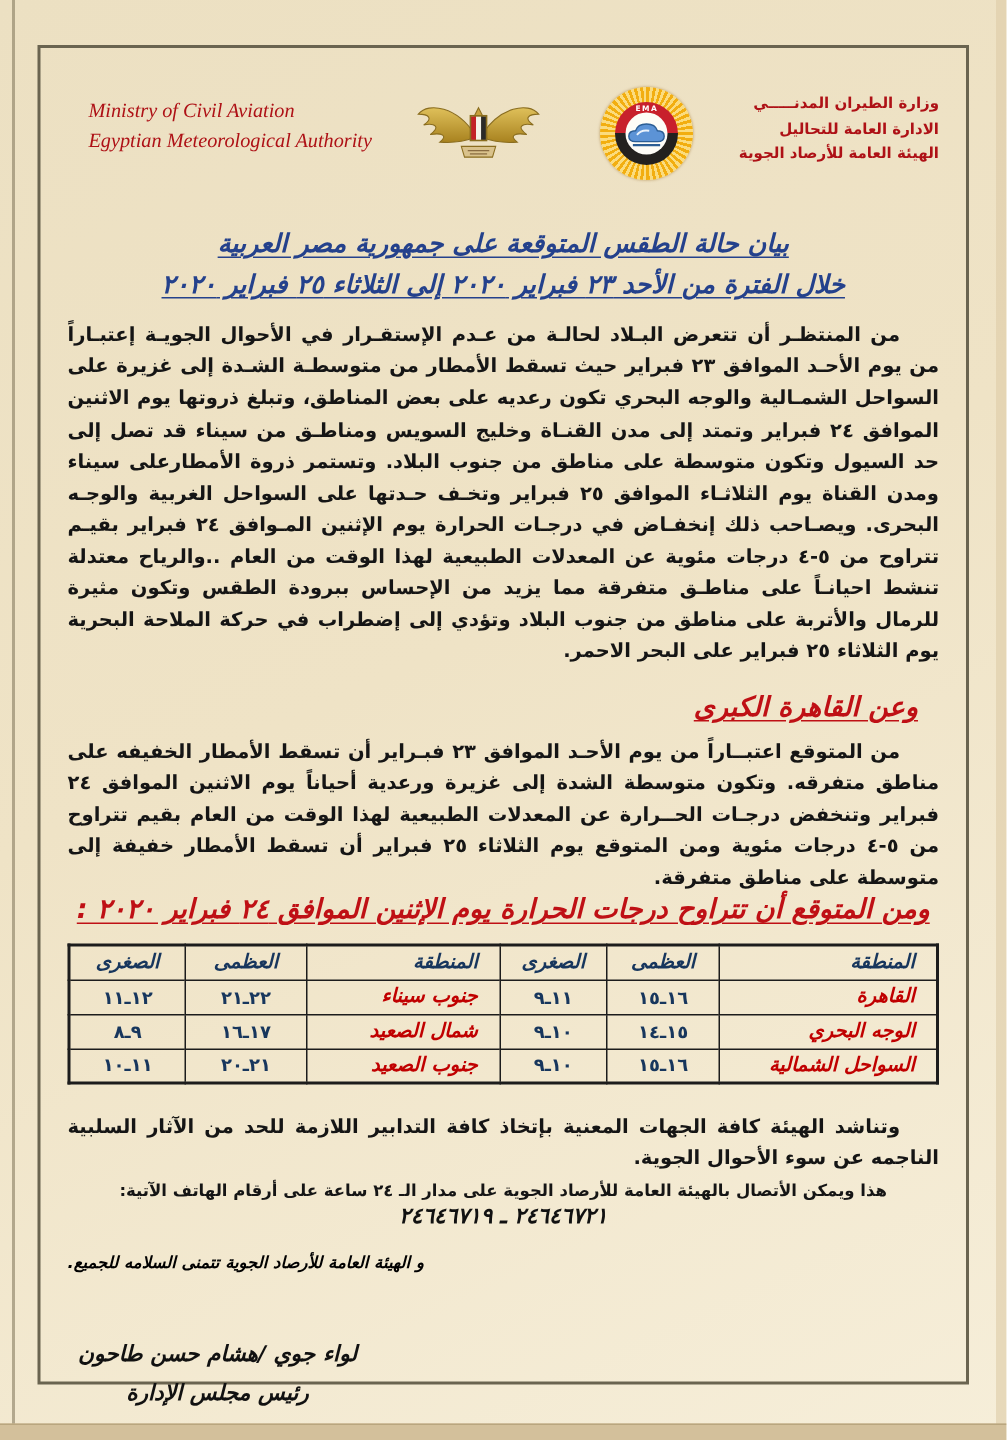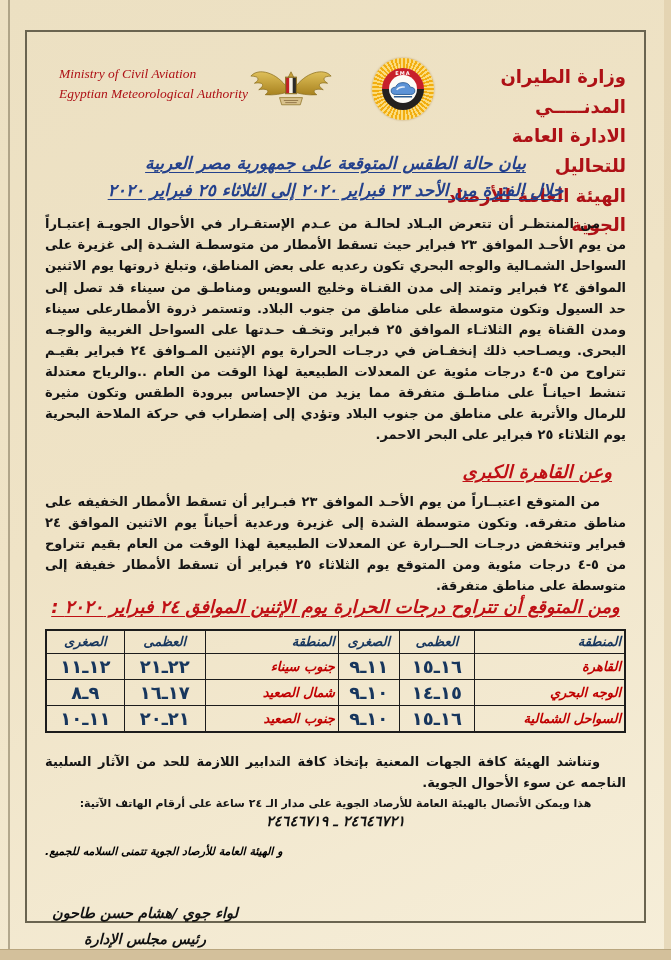--- a/index.html
+++ b/index.html
@@ -24,21 +24,21 @@
   .letterhead { display:flex; align-items:flex-start; justify-content:space-between; margin-top:8px; height:84px; }
   .en-block {
     font-family:"Liberation Serif", serif;
     font-weight:normal; font-style:italic;
     color:#ae1116; font-size:13.5px; line-height:1.5;
     padding-top:10px; padding-left:14px; white-space:nowrap;
   }
   .ar-block {
     direction:rtl; text-align:right;
     font-weight:bold; color:#ae1116;
-    font-size:18px; line-height:1.65;
+    font-size:10px; line-height:1.65;
     padding-top:8px; padding-left:2px;
   }
   .emblems { display:flex; align-items:center; gap:38px; padding-top:4px; }
   .eagle-wrap { width:86px; height:58px; }
   .sun {
     width:62px; height:62px; border-radius:50%;
     background:repeating-conic-gradient(from 0deg,#f2ae10 0deg 4deg,#fbdc7e 4deg 8deg);
     position:relative; box-shadow:0 0 2px rgba(140,90,0,.55);
   }
   .sun-ring {
@@ -78,29 +78,29 @@
   .cairo-heading { margin-top:16px; text-align:right; padding-right:14px; }
   .temps-heading { text-align:center; }
 
   
   table.temps {
     direction:rtl; width:100%; margin-top:12px;
     border-collapse:collapse; border:2px solid #1c1c1c;
     font-weight:bold; font-style:italic; font-size:13px;
   }
   table.temps td, table.temps th {
-    border:1.5px solid #1c1c1c; padding:2px 3px; height:23px;
+    border:1.5px solid #1c1c1c; padding:2px 14px; height:23px;
   }
   th.hdr { color:#17365d; text-align:right; }
   th.hdr.c { text-align:center; }
   td.region { color:#c00000; }
   td.num {
     color:#17365d; text-align:center;
     direction:ltr; unicode-bidi:bidi-override;
-    font-style:normal; font-weight:bold; font-size:18px;
+    font-style:normal; font-weight:bold; font-size:12px;
   }
   col.c-region-a{width:26%;} col.c-max-a{width:13%;} col.c-min-a{width:10.5%;}
   col.c-region-b{width:23%;} col.c-max-b{width:14%;} col.c-min-b{width:13.5%;}
 
   
   .appeal { margin-top:18px; }
   .contact-line {
     direction:rtl; text-align:center; margin-top:4px;
     font-weight:bold; color:#151515; font-size:11px;
   }

